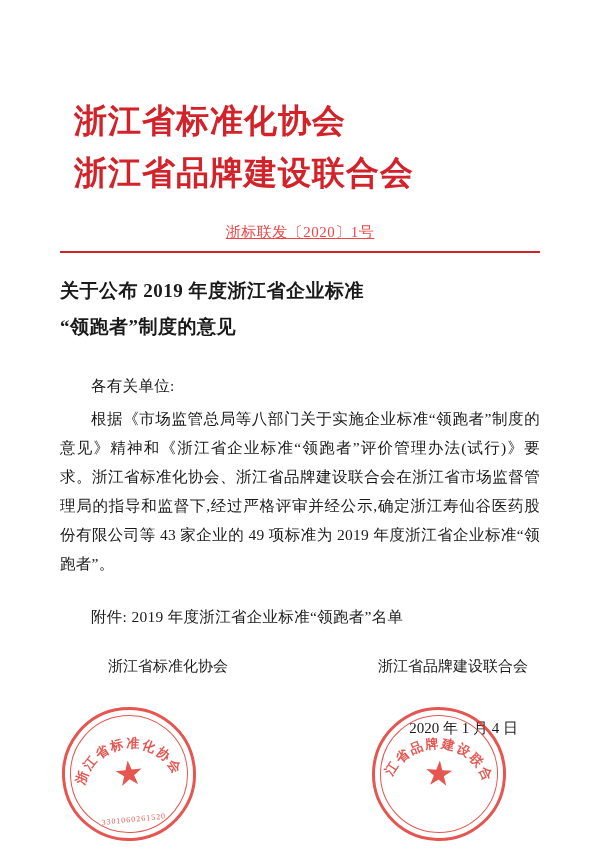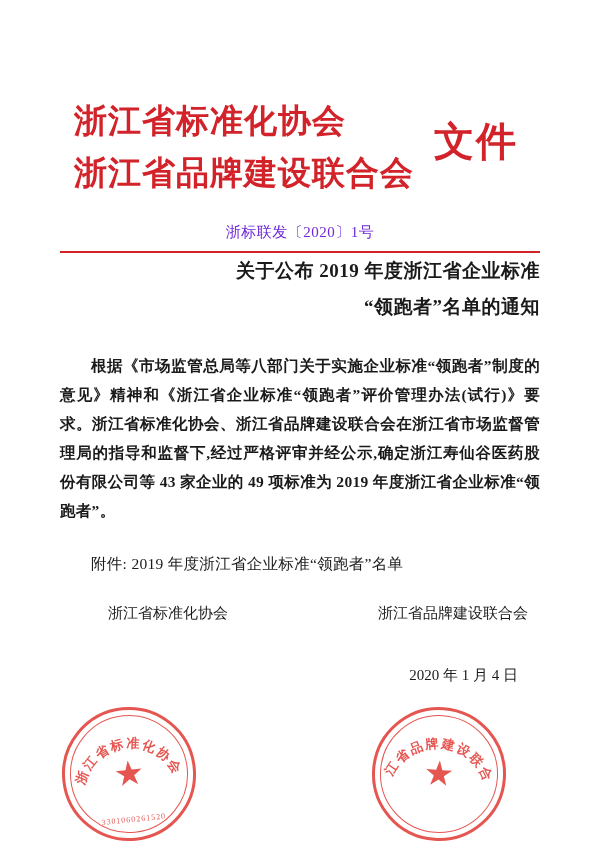--- a/index.html
+++ b/index.html
@@ -54,51 +54,52 @@
     letter-spacing: 2px;
     line-height: 1;
   }
 
   
   .docnum {
     margin-top: 18px;
     text-align: center;
     font-size: 15px;
     letter-spacing: 0.5px;
-    color: #6d28d9;
+    color: #ef4444;
+    text-decoration: underline;
   }
   .red-rule {
     margin-top: 9px;
     height: 2px;
     background: #d3232a;
   }
 
   
   .title {
-    text-align: right;
+    margin-top: 20px;
+    text-align: left;
     font-size: 19px;
     font-weight: bold;
     line-height: 36px;
     letter-spacing: 0.5px;
   }
 
   
   .body {
     margin-top: 26px;
     font-size: 15.5px;
     line-height: 29px;
     letter-spacing: 0.3px;
     text-align: justify;
   }
   .p-indent {
     text-indent: 2em;
   }
   .p-gap {
     margin-top: 4px;
-    font-weight: bold;
   }
   .attach {
     margin-top: 24px;
     text-indent: 2em;
     font-size: 15.5px;
     line-height: 29px;
   }
 
   
   .signatures {
@@ -190,33 +191,33 @@
 </head>
 <body>
 
 <div class="page">
 
   <div class="letterhead">
     <div class="lh-lines">
       <div class="lh-line">浙江省标准化协会</div>
       <div class="lh-line">浙江省品牌建设联合会</div>
     </div>
-    <div class="lh-doc">文件</div>
   </div>
 
   <div class="docnum">浙标联发〔2020〕1号</div>
 
   <div class="red-rule"></div>
 
   <div class="title">
     <div>关于公布 2019 年度浙江省企业标准</div>
-    <div>“领跑者”名单的通知</div>
+    <div>“领跑者”制度的意见</div>
   </div>
 
   <div class="body">
+    <div class="p-indent">各有关单位:</div>
     <div class="p-indent p-gap">根据《市场监管总局等八部门关于实施企业标准“领跑者”制度的意见》精神和《浙江省企业标准“领跑者”评价管理办法(试行)》要求。浙江省标准化协会、浙江省品牌建设联合会在浙江省市场监督管理局的指导和监督下,经过严格评审并经公示,确定浙江寿仙谷医药股份有限公司等 43 家企业的 49 项标准为 2019 年度浙江省企业标准“领跑者”。</div>
     <div class="attach">附件: 2019 年度浙江省企业标准“领跑者”名单</div>
   </div>
 
   <div class="signatures">
     <div class="sig sig-left">浙江省标准化协会</div>
     <div class="sig sig-right">浙江省品牌建设联合会</div>
     <div class="sig-date">2020 年 1 月 4 日</div>
   </div>
 

